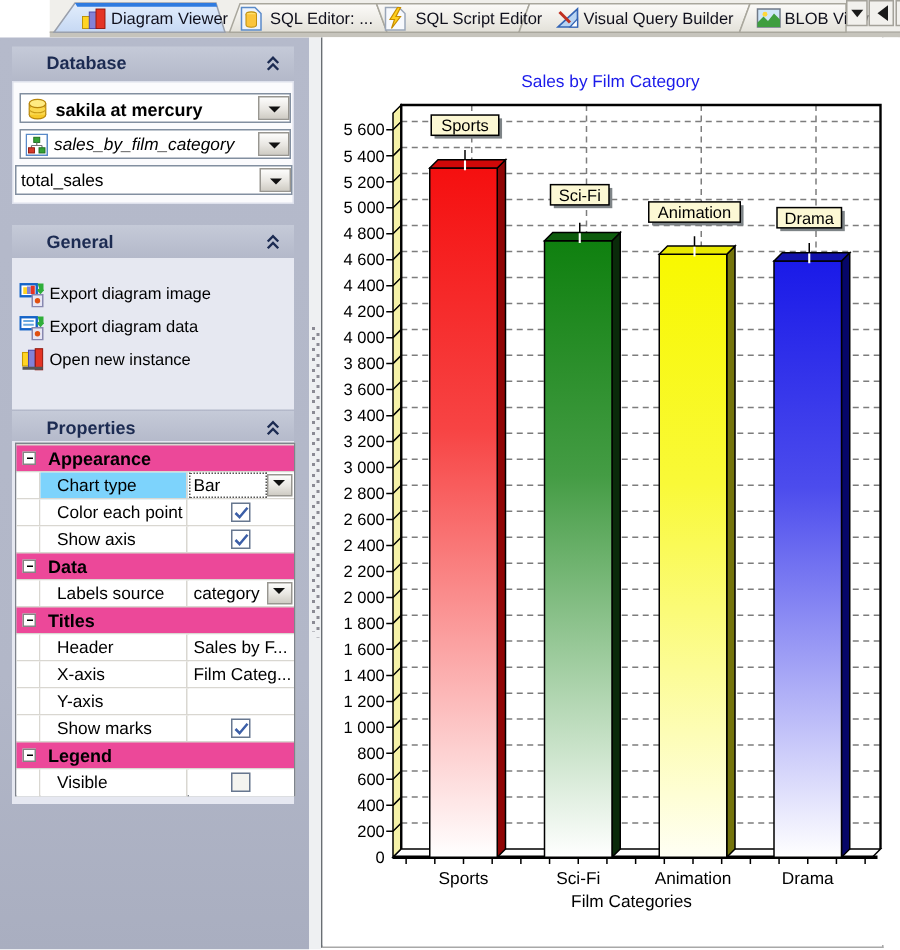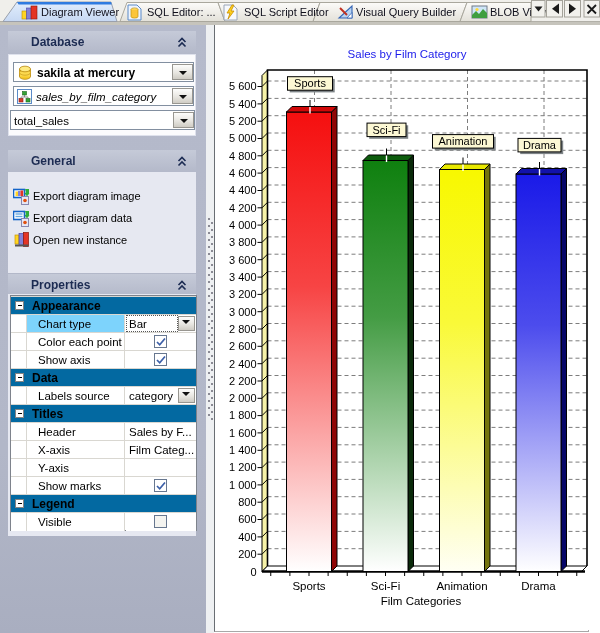--- a/index.html
+++ b/index.html
@@ -2,21 +2,21 @@
 <html><head>
 <meta charset="utf-8">
 <style>
 * { margin:0; padding:0; box-sizing:border-box; }
 html,body { width:600px; height:633px; overflow:hidden; background:#fff;
   font-family:"Liberation Sans", sans-serif; }
 #root { position:relative; width:600px; height:633px; }
 .abs { position:absolute; }
 
 
-#tabstrip { left:0; top:0; width:600px; height:25px; }
+#tabstrip { left:0; top:0; width:600px; height:25px;padding-left:33px; }
 
 
 #leftpanel { left:0; top:25px; width:206px; height:608px;
   background:linear-gradient(#b5bacb, #b2b7c8 70%, #a9aec0); }
 .hdrband { position:absolute; left:8px; width:188px; height:23px;
   background:linear-gradient(#c5cad8, #b3b8c9); }
 .hdrband .t { position:absolute; left:23px; top:4px; font-size:12px; font-weight:bold;
   color:#1c2b52; }
 .chev { position:absolute; right:9px; top:6px; }
 .sect { position:absolute; left:8px; width:188px; background:#e6e8f1; }
@@ -32,21 +32,21 @@
 .gitem { left:33px; font-size:11px; color:#000; }
 #chartpanel { left:214px; top:25px; width:375px; height:607px; background:#fff;
   border-left:1px solid #696e73; border-right:1px solid #a8a8a8; border-bottom:1px solid #a8a8a8; }
 #splitter { left:206px; top:25px; width:8px; height:608px; background:#eef0f2; }
 .dots { position:absolute; width:2px; height:203px;
   background:repeating-linear-gradient(#8a8a94 0 2px, transparent 2px 7px); }
 
 #pgrid { left:10px; top:270px; width:187px; height:236px; background:#fff;
   border:1px solid #7e838c; font-size:11.5px; }
 .prow { position:absolute; left:0; width:185px; height:18px; }
-.pgroup { background:#0369a1; border-top:1px solid #d9d7d1; }
+.pgroup { background:#ec4899; border-top:1px solid #d9d7d1; }
 .pgroup .gt { position:absolute; left:21px; top:2px; font-weight:bold; color:#000; font-size:12px; }
 .mbox { position:absolute; left:4px; top:4px; width:9px; height:9px; background:#fff;
   border:1px solid #848484; }
 .mbox:after { content:""; position:absolute; left:1.5px; top:3px; width:4px; height:1px;
   background:#000; }
 .pitem .gut { position:absolute; left:0; top:0; width:16px; height:18px;
   border-right:1px solid #d9d7d1; background:#fff; }
 .pitem .nm { position:absolute; left:16px; top:0; width:98px; height:18px;
   border-right:1px solid #d9d7d1; background:#fff; }
 .pitem .nm span { position:absolute; left:11px; top:2.5px; color:#000; }

